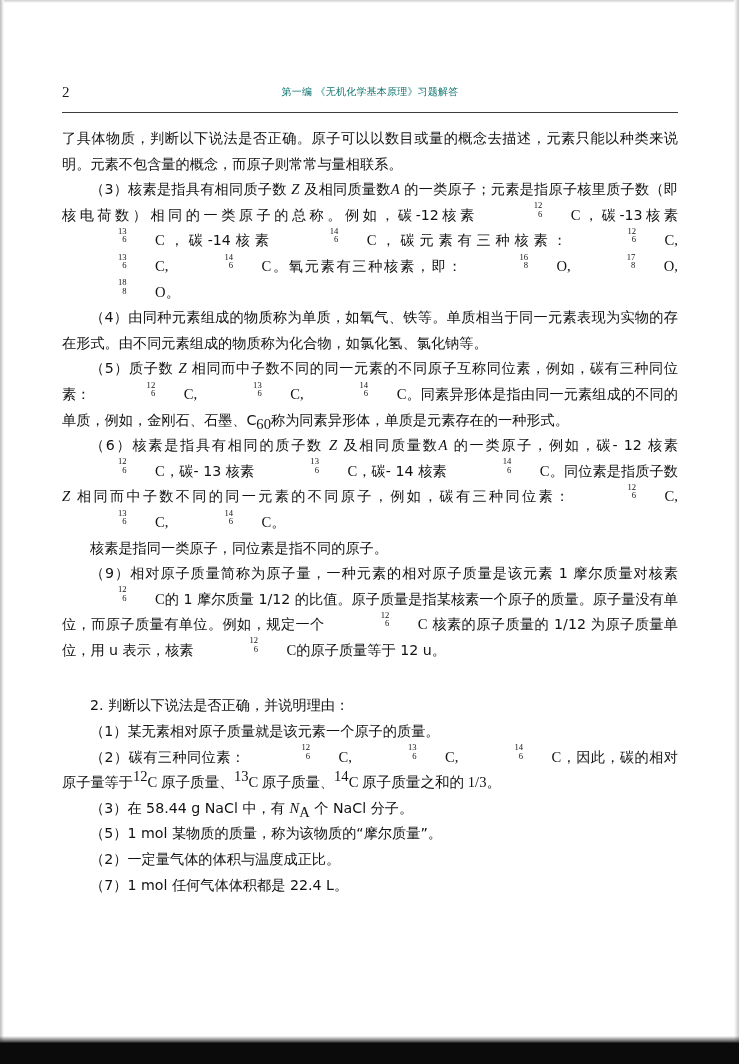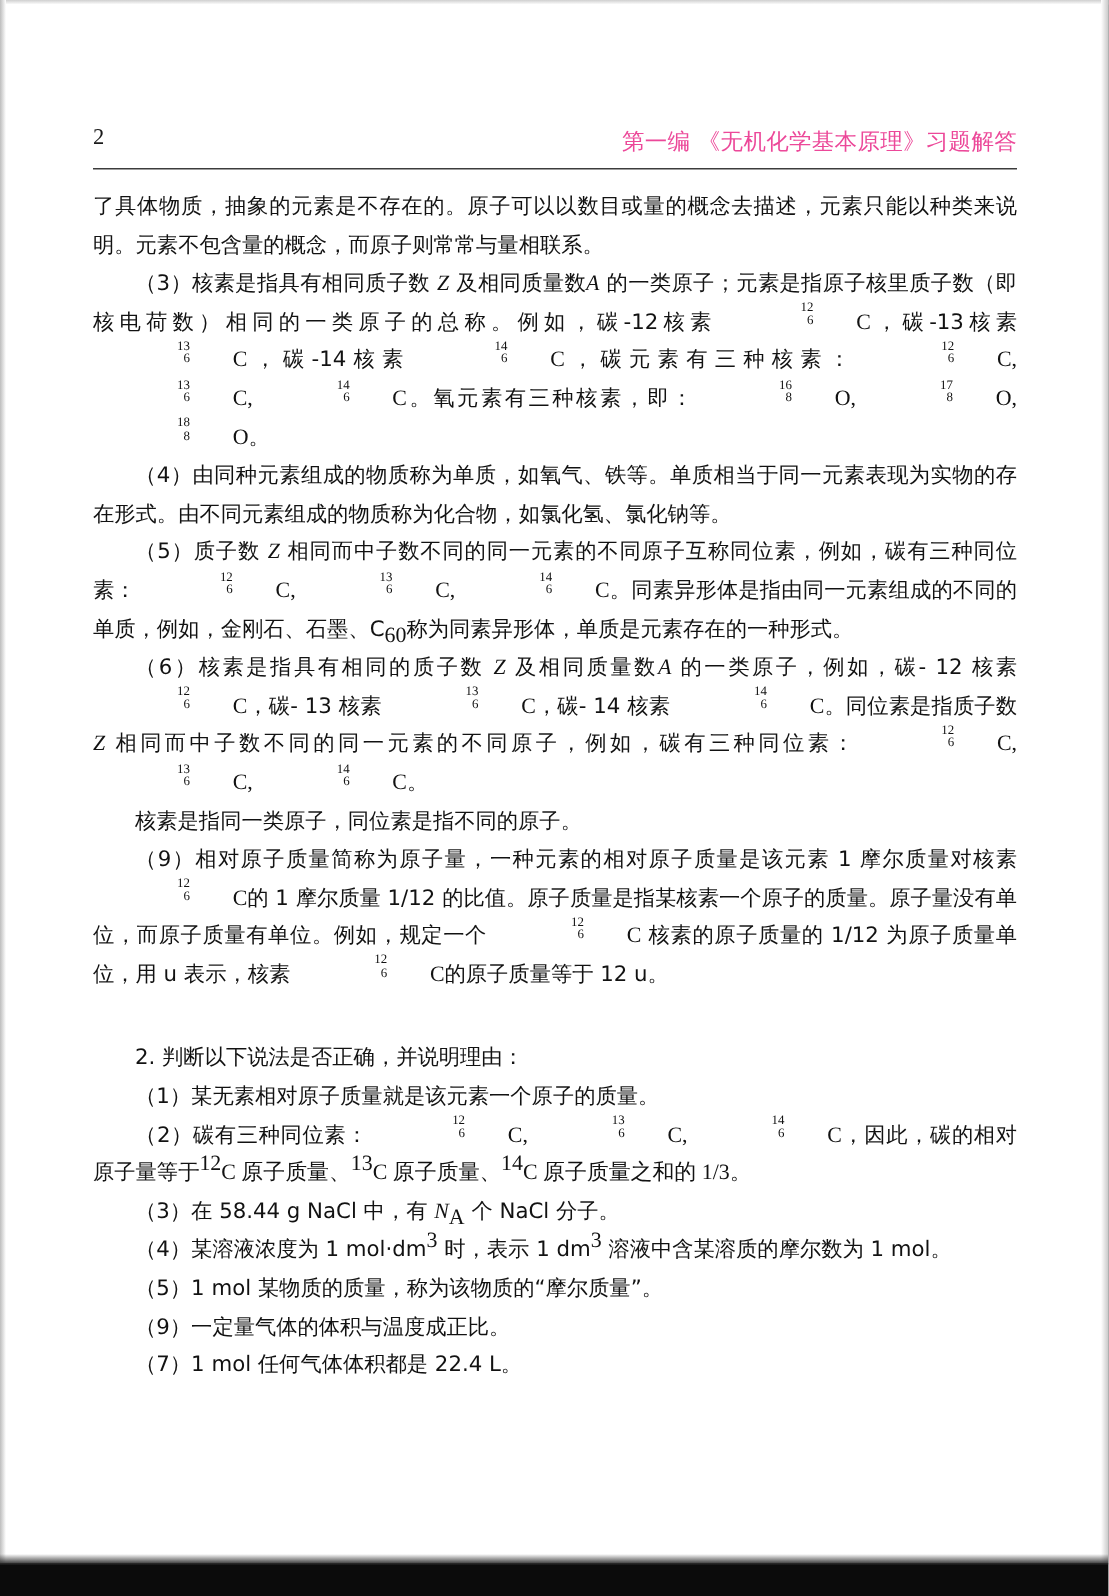--- a/index.html
+++ b/index.html
@@ -57,24 +57,24 @@
   .runhead .folio {
     position: absolute;
     left: 0; top: 0;
     font-family: "Liberation Serif", "DejaVu Serif", serif;
     font-size: 15px;
     color: #1a1a1a;
   }
   .runhead .htitle {
     position: absolute;
     left: 0; right: 0; top: 1px;
-    text-align: right;
-    font-size: 15px;
+    text-align: center;
+    font-size: 10px;
     letter-spacing: 0.2px;
-    color: #ec4899;
+    color: #0f766e;
   }
   .rule {
     height: 0;
     border-top: 1.3px solid #2b2b2b;
     margin-top: 2px;
     opacity: 0.92;
   }
 
   
   .body {
@@ -146,21 +146,21 @@
   <div class="content">
 
     <div class="runhead">
       <span class="folio">2</span>
       <span class="htitle">第一编 《无机化学基本原理》习题解答</span>
     </div>
     <div class="rule"></div>
 
     <div class="body">
 
-      <p class="para">了具体物质，抽象的元素是不存在的。原子可以以数目或量的概念去描述，元素只能以种类来说明。元素不包含量的概念，而原子则常常与量相联系。</p>
+      <p class="para">了具体物质，判断以下说法是否正确。原子可以以数目或量的概念去描述，元素只能以种类来说明。元素不包含量的概念，而原子则常常与量相联系。</p>
 
       <p class="para indent"><span>（3）核素是指具有相同质子数 </span><span class="it">Z</span><span> 及相同质量数</span><span class="it">A</span><span> 的一类原子；元素是指原子核里质子数（即核电荷数）相同的一类原子的总称。例如，碳-12核素</span><span class="iso"><span class="nums"><span class="top">12</span><span class="bot">6</span></span><span class="sym">C</span></span><span>，碳-13核素</span><span class="iso"><span class="nums"><span class="top">13</span><span class="bot">6</span></span><span class="sym">C</span></span><span>，碳-14核素</span><span class="iso"><span class="nums"><span class="top">14</span><span class="bot">6</span></span><span class="sym">C</span></span><span>，碳元素有三种核素：</span><span class="iso"><span class="nums"><span class="top">12</span><span class="bot">6</span></span><span class="sym">C</span></span><span class="sf">,</span><span class="iso"><span class="nums"><span class="top">13</span><span class="bot">6</span></span><span class="sym">C</span></span><span class="sf">,</span><span class="iso"><span class="nums"><span class="top">14</span><span class="bot">6</span></span><span class="sym">C</span></span><span>。氧元素有三种核素，即：</span><span class="iso"><span class="nums"><span class="top">16</span><span class="bot">8</span></span><span class="sym">O</span></span><span class="sf">,</span><span class="iso"><span class="nums"><span class="top">17</span><span class="bot">8</span></span><span class="sym">O</span></span><span class="sf">,</span><span class="iso"><span class="nums"><span class="top">18</span><span class="bot">8</span></span><span class="sym">O</span></span><span>。</span></p>
 
       <p class="para indent">（4）由同种元素组成的物质称为单质，如氧气、铁等。单质相当于同一元素表现为实物的存在形式。由不同元素组成的物质称为化合物，如氯化氢、氯化钠等。</p>
 
       <p class="para indent"><span>（5）质子数 </span><span class="it">Z</span><span> 相同而中子数不同的同一元素的不同原子互称同位素，例如，碳有三种同位素：</span><span class="iso"><span class="nums"><span class="top">12</span><span class="bot">6</span></span><span class="sym">C</span></span><span class="sf">,</span><span class="iso"><span class="nums"><span class="top">13</span><span class="bot">6</span></span><span class="sym">C</span></span><span class="sf">,</span><span class="iso"><span class="nums"><span class="top">14</span><span class="bot">6</span></span><span class="sym">C</span></span><span>。同素异形体是指由同一元素组成的不同的单质，例如，金刚石、石墨、C</span><sub class="sf">60</sub><span>称为同素异形体，单质是元素存在的一种形式。</span></p>
 
       <p class="para indent"><span>（6）核素是指具有相同的质子数 </span><span class="it">Z</span><span> 及相同质量数</span><span class="it">A</span><span> 的一类原子，例如，碳- 12 核素</span><span class="iso"><span class="nums"><span class="top">12</span><span class="bot">6</span></span><span class="sym">C</span></span><span>，碳- 13 核素</span><span class="iso"><span class="nums"><span class="top">13</span><span class="bot">6</span></span><span class="sym">C</span></span><span>，碳- 14 核素</span><span class="iso"><span class="nums"><span class="top">14</span><span class="bot">6</span></span><span class="sym">C</span></span><span>。同位素是指质子数 </span><span class="it">Z</span><span> 相同而中子数不同的同一元素的不同原子，例如，碳有三种同位素：</span><span class="iso"><span class="nums"><span class="top">12</span><span class="bot">6</span></span><span class="sym">C</span></span><span class="sf">,</span><span class="iso"><span class="nums"><span class="top">13</span><span class="bot">6</span></span><span class="sym">C</span></span><span class="sf">,</span><span class="iso"><span class="nums"><span class="top">14</span><span class="bot">6</span></span><span class="sym">C</span></span><span>。</span></p>
 
       <p class="para indent">核素是指同一类原子，同位素是指不同的原子。</p>
@@ -172,21 +172,20 @@
       <div class="gap"></div>
 
       <p class="para indent">2. 判断以下说法是否正确，并说明理由：</p>
 
       <p class="para indent">（1）某无素相对原子质量就是该元素一个原子的质量。</p>
 
       <p class="para indent"><span>（2）碳有三种同位素：</span><span class="iso"><span class="nums"><span class="top">12</span><span class="bot">6</span></span><span class="sym">C</span></span><span class="sf">,</span><span class="iso"><span class="nums"><span class="top">13</span><span class="bot">6</span></span><span class="sym">C</span></span><span class="sf">,</span><span class="iso"><span class="nums"><span class="top">14</span><span class="bot">6</span></span><span class="sym">C</span></span><span>，因此，碳的相对原子量等于</span><sup class="sf">12</sup><span class="sf">C 原子质量、</span><sup class="sf">13</sup><span class="sf">C 原子质</span><span>量、</span><sup class="sf">14</sup><span class="sf">C 原子质量之和的 1/3。</span></p>
 
       <p class="para indent"><span>（3）在 58.44 g NaCl 中，有 </span><span class="it">N</span><sub class="sf">A</sub><span> 个 NaCl 分子。</span></p>
 
-      <p class="para indent"><span>（4）某溶液浓度为 1 mol·dm</span><sup class="sf">3</sup><span> 时，表示 1 dm</span><sup class="sf">3</sup><span> 溶液中含某溶质的摩尔数为 1 mol。</span></p>
 
       <p class="para indent">（5）1 mol 某物质的质量，称为该物质的“摩尔质量”。</p>
-      <p class="para indent">（9）一定量气体的体积与温度成正比。</p>
+      <p class="para indent">（2）一定量气体的体积与温度成正比。</p>
       <p class="para indent">（7）1 mol 任何气体体积都是 22.4 L。</p>
 
     </div>
   </div>
 </div>
 
 </body></html>

